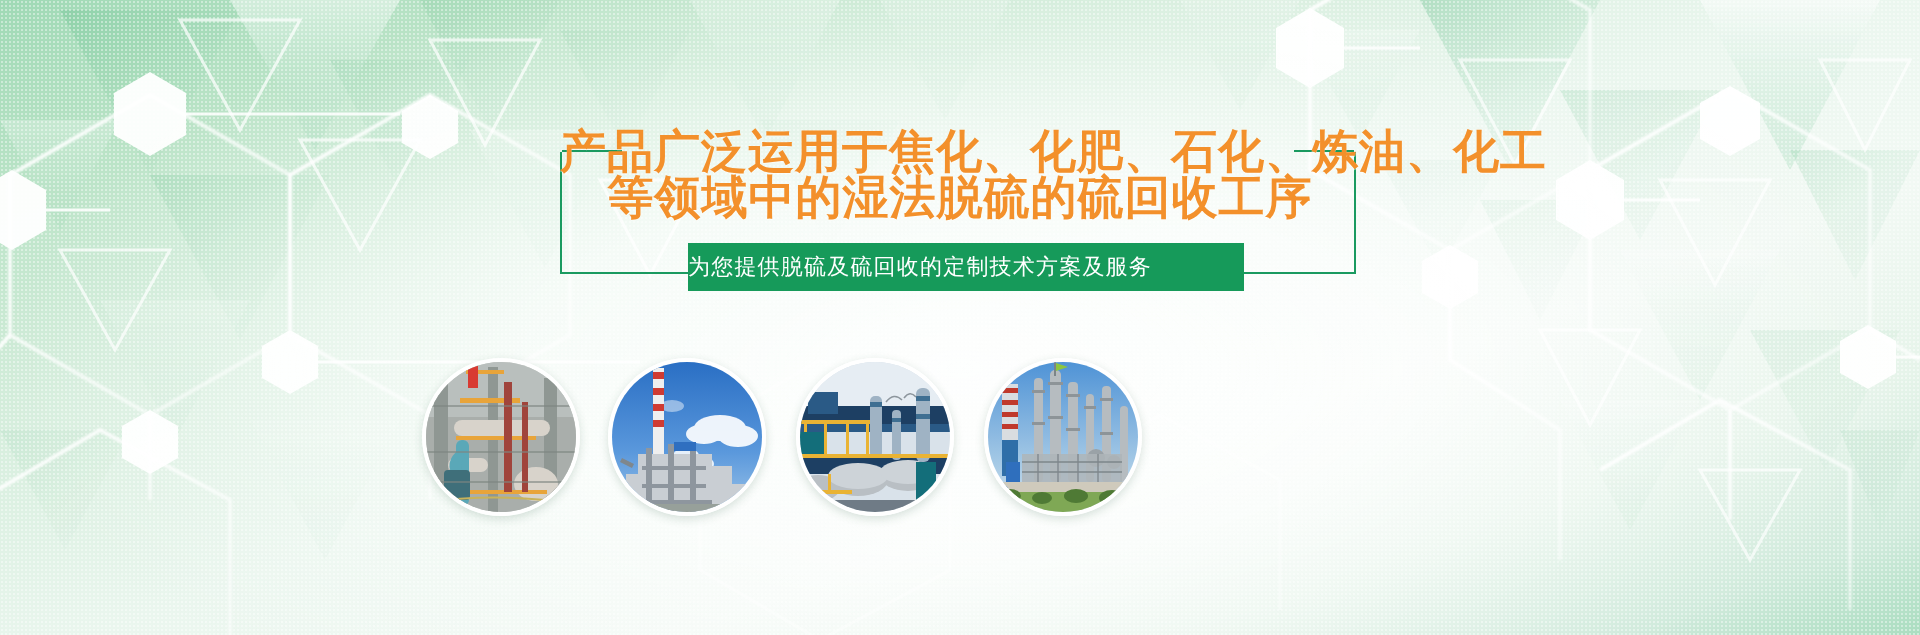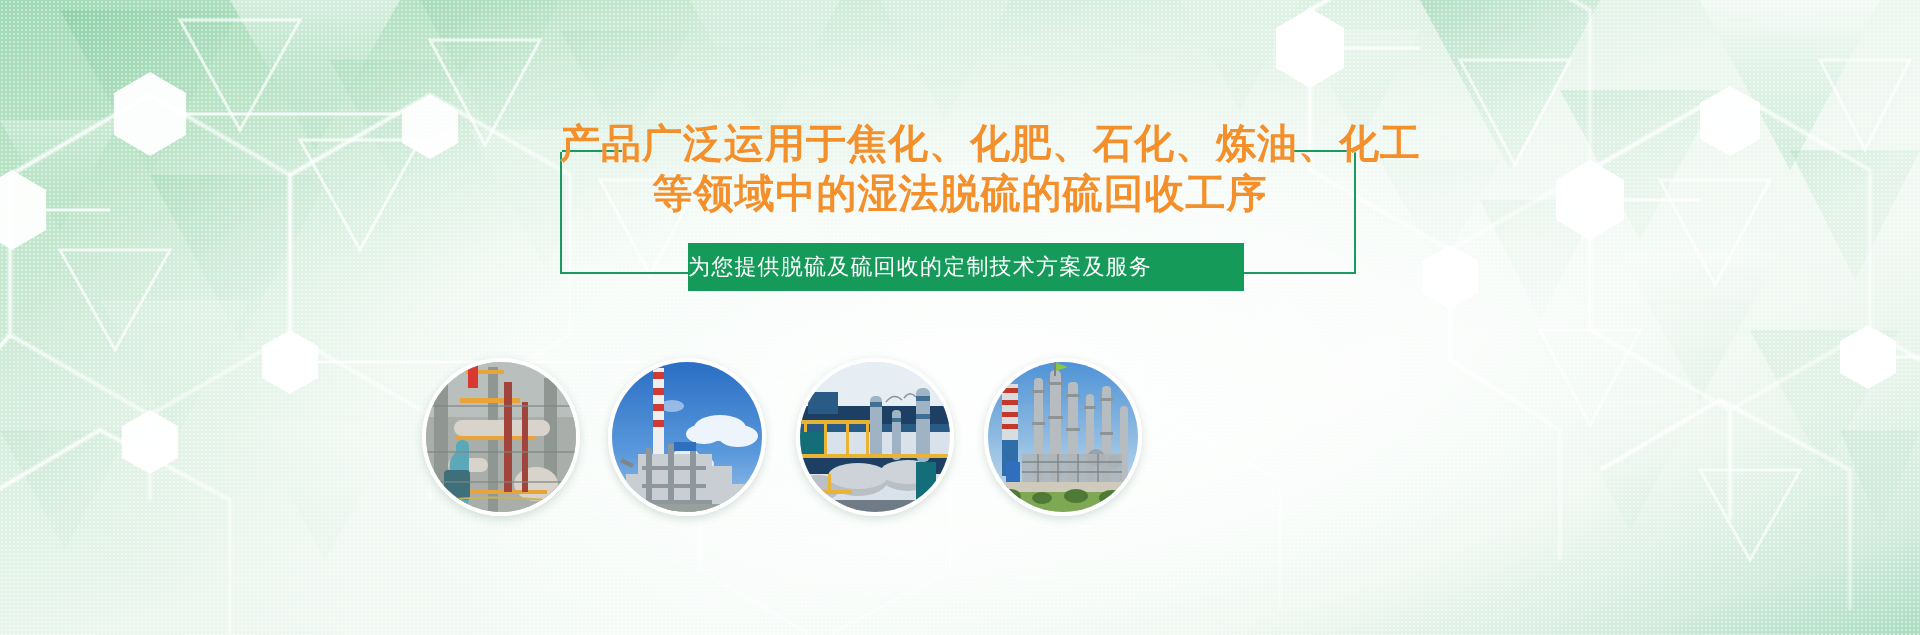--- a/index.html
+++ b/index.html
@@ -36,30 +36,30 @@
     border:2px solid #1a9a60;
     border-top:none;
   }
   #bracket::before,#bracket::after{
     content:"";position:absolute;top:-2px;height:2px;background:#1a9a60;
   }
   #bracket::before{left:0;width:60px;}
   #bracket::after{right:0;width:60px;}
 
   #headline{
-    position:absolute;left:560px;top:118px;width:800px;
+    position:absolute;left:560px;top:126px;width:800px;
     text-align:center;
     color:#f3902b;
-    font-size:40px;line-height:50px;font-weight:bold;
+    font-size:46px;line-height:50px;font-weight:bold;
     letter-spacing:1px;
     white-space:nowrap;
     text-shadow:0 1px 0 rgba(255,255,255,.5);
     z-index:4;
   }
-  #headline .l2{display:block;}
+  #headline .l2{display:block;font-family:Liberation Mono, monospace;}
 
   #subbar{
     position:absolute;left:688px;top:243px;
     height:48px;width:556px;
     background:#169a5a;
     display:flex;align-items:center;justify-content:flex-start;
     z-index:5;
   }
   #subbar span{
     color:#ffffff;font-size:22px;letter-spacing:1.2px;white-space:nowrap;

